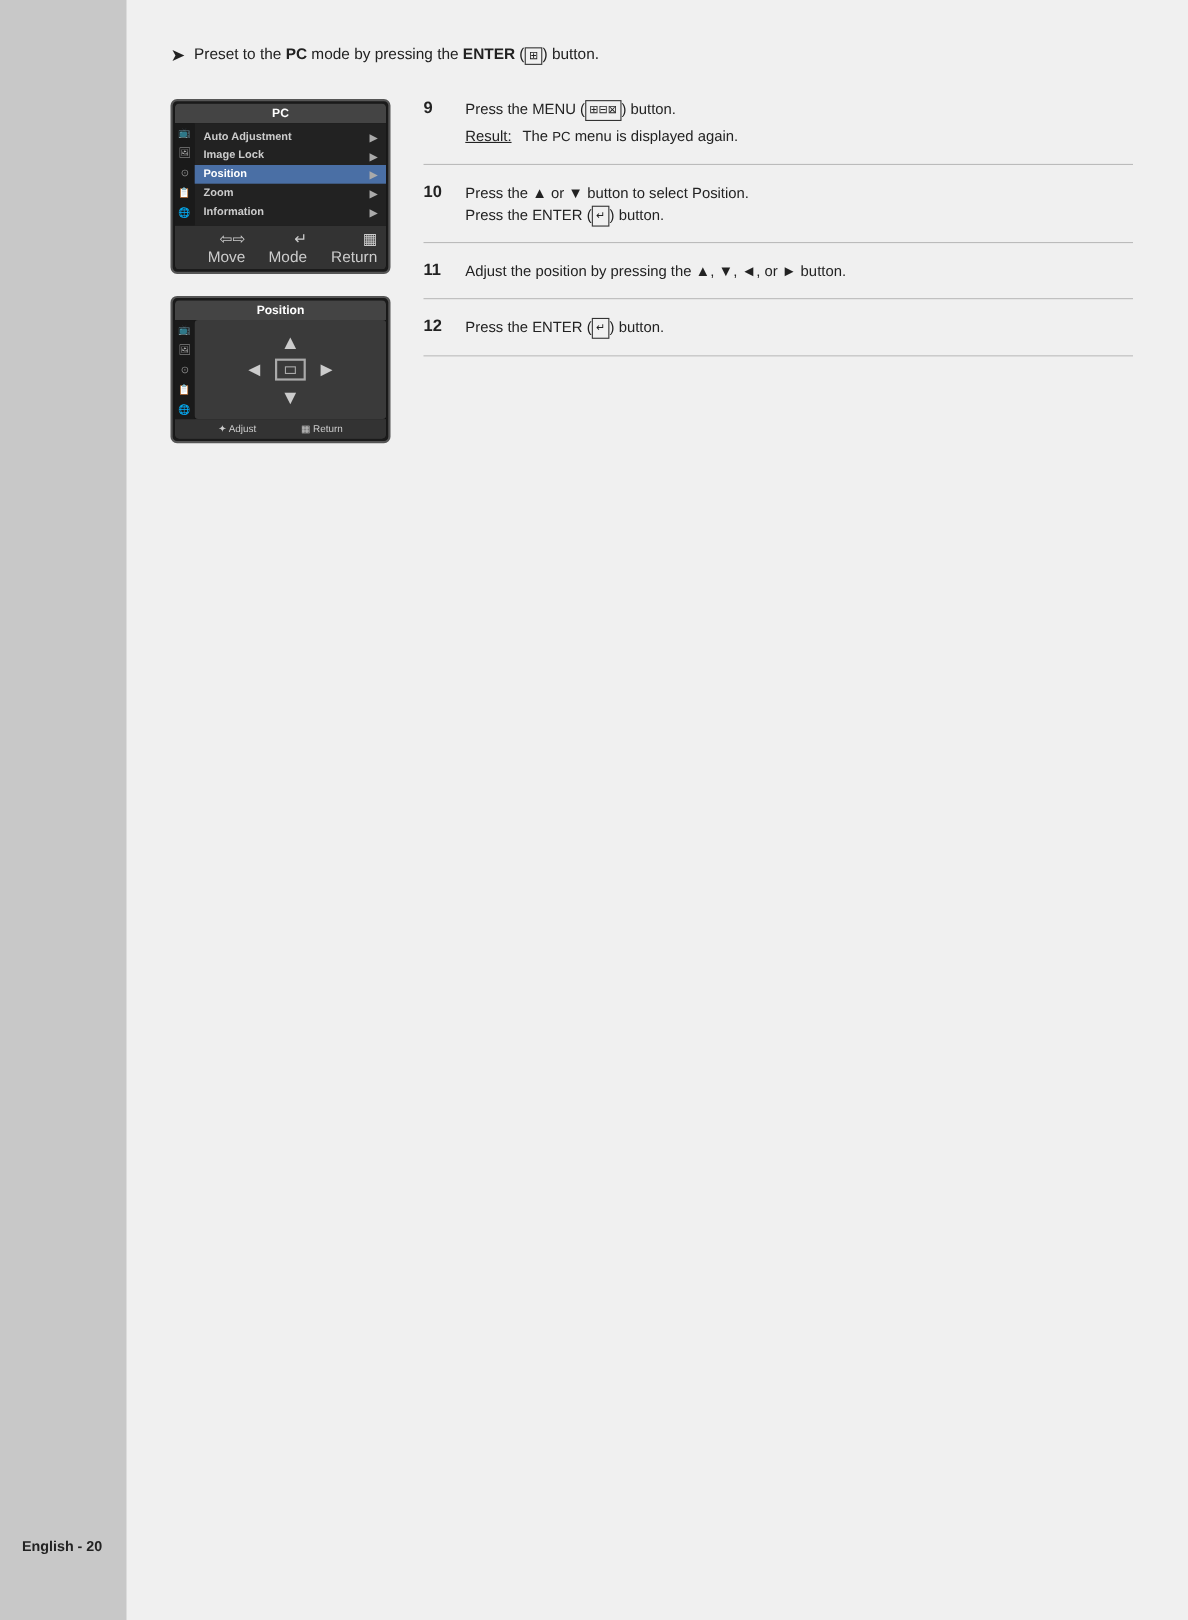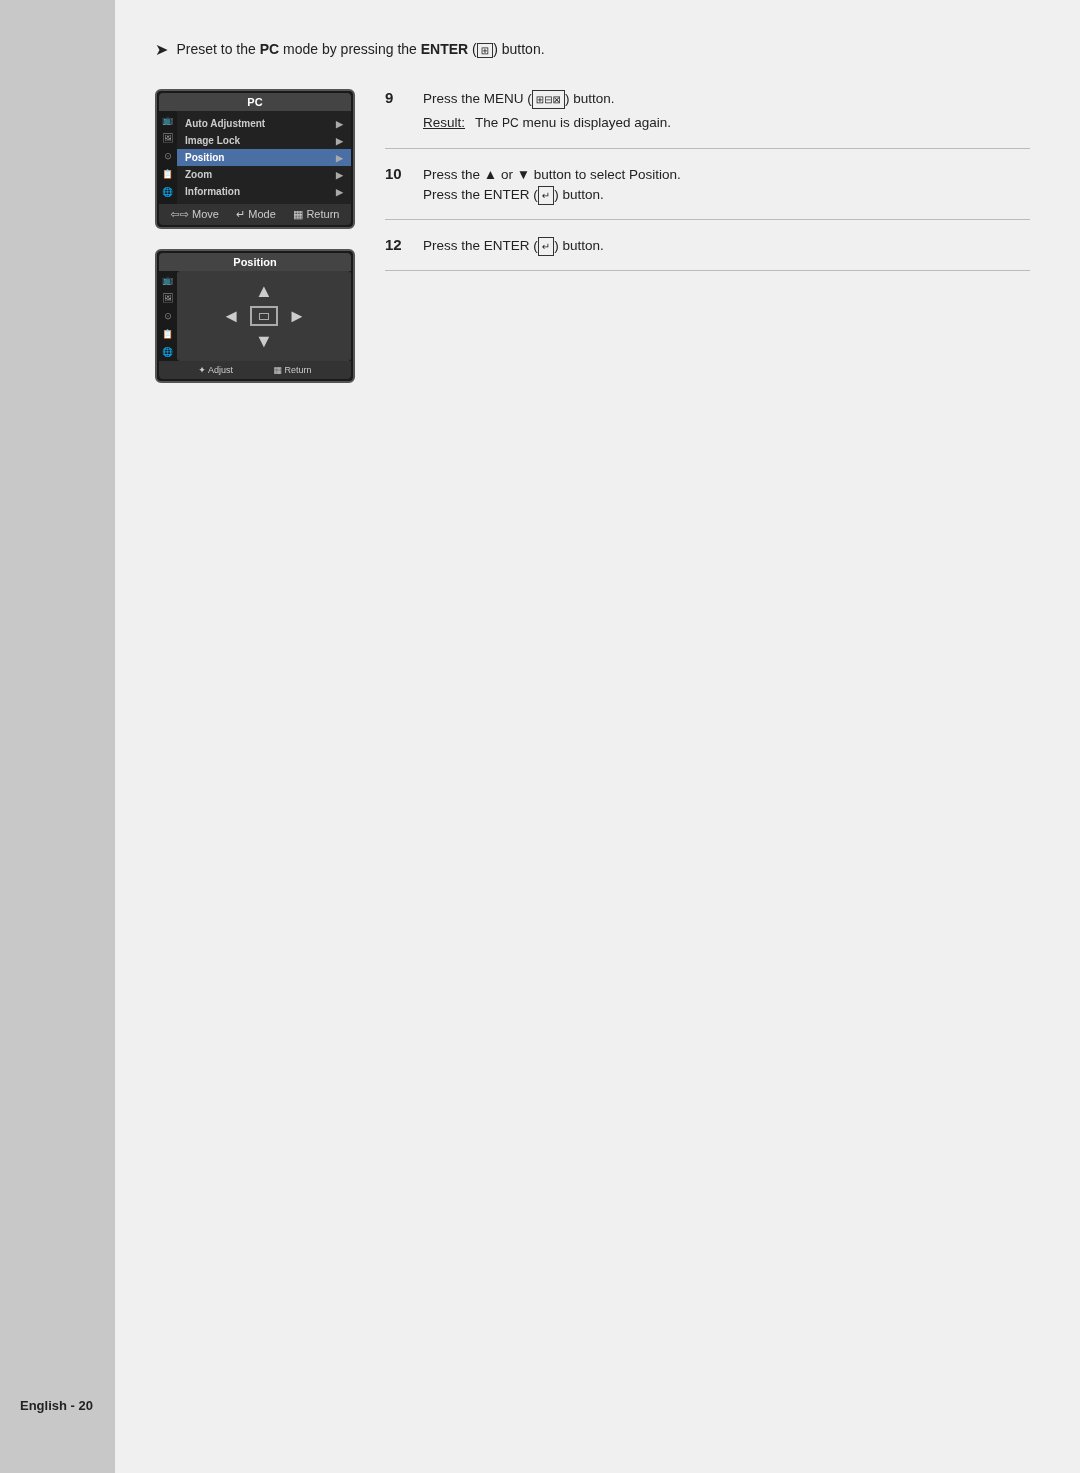--- a/index.html
+++ b/index.html
@@ -120,24 +120,25 @@
     }
     .tv-menu-footer {
       background: #333;
       display: flex;
       gap: 10px;
       padding: 4px 8px;
       justify-content: space-around;
     }
     .tv-menu-footer span {
       color: #ccc;
-      font-size: 11px;
+      font-size: 14px;
       display: flex;
       align-items: center;
       gap: 3px;
+      text-align: right;
     }
     
     .tv-screen2 {
       background: #1a1a1a;
       border-radius: 6px;
       padding: 2px;
       border: 2px solid #555;
     }
     .tv-pos-bar {
       background: #444;
@@ -339,20 +340,26 @@
         </div>
 
         <div class="instruction-row">
           <div class="step-num">10</div>
           <div class="step-content">
             <div>Press the ▲ or ▼ button to select <b>Position</b>.</div>
             <div>Press the <b>ENTER</b> (<span class="icon-enter">↵</span>) button.</div>
           </div>
         </div>
 
+        <div class="instruction-row">
+          <div class="step-num">11</div>
+          <div class="step-content">
+            <div>Adjust the position by pressing the ▲, ▼, ◄, or ► button.</div>
+          </div>
+        </div>
 
         <div class="instruction-row">
           <div class="step-num">12</div>
           <div class="step-content">
             <div>Press the <b>ENTER</b> (<span class="icon-enter">↵</span>) button.</div>
           </div>
         </div>
       </div>
     </div>
   </div>

